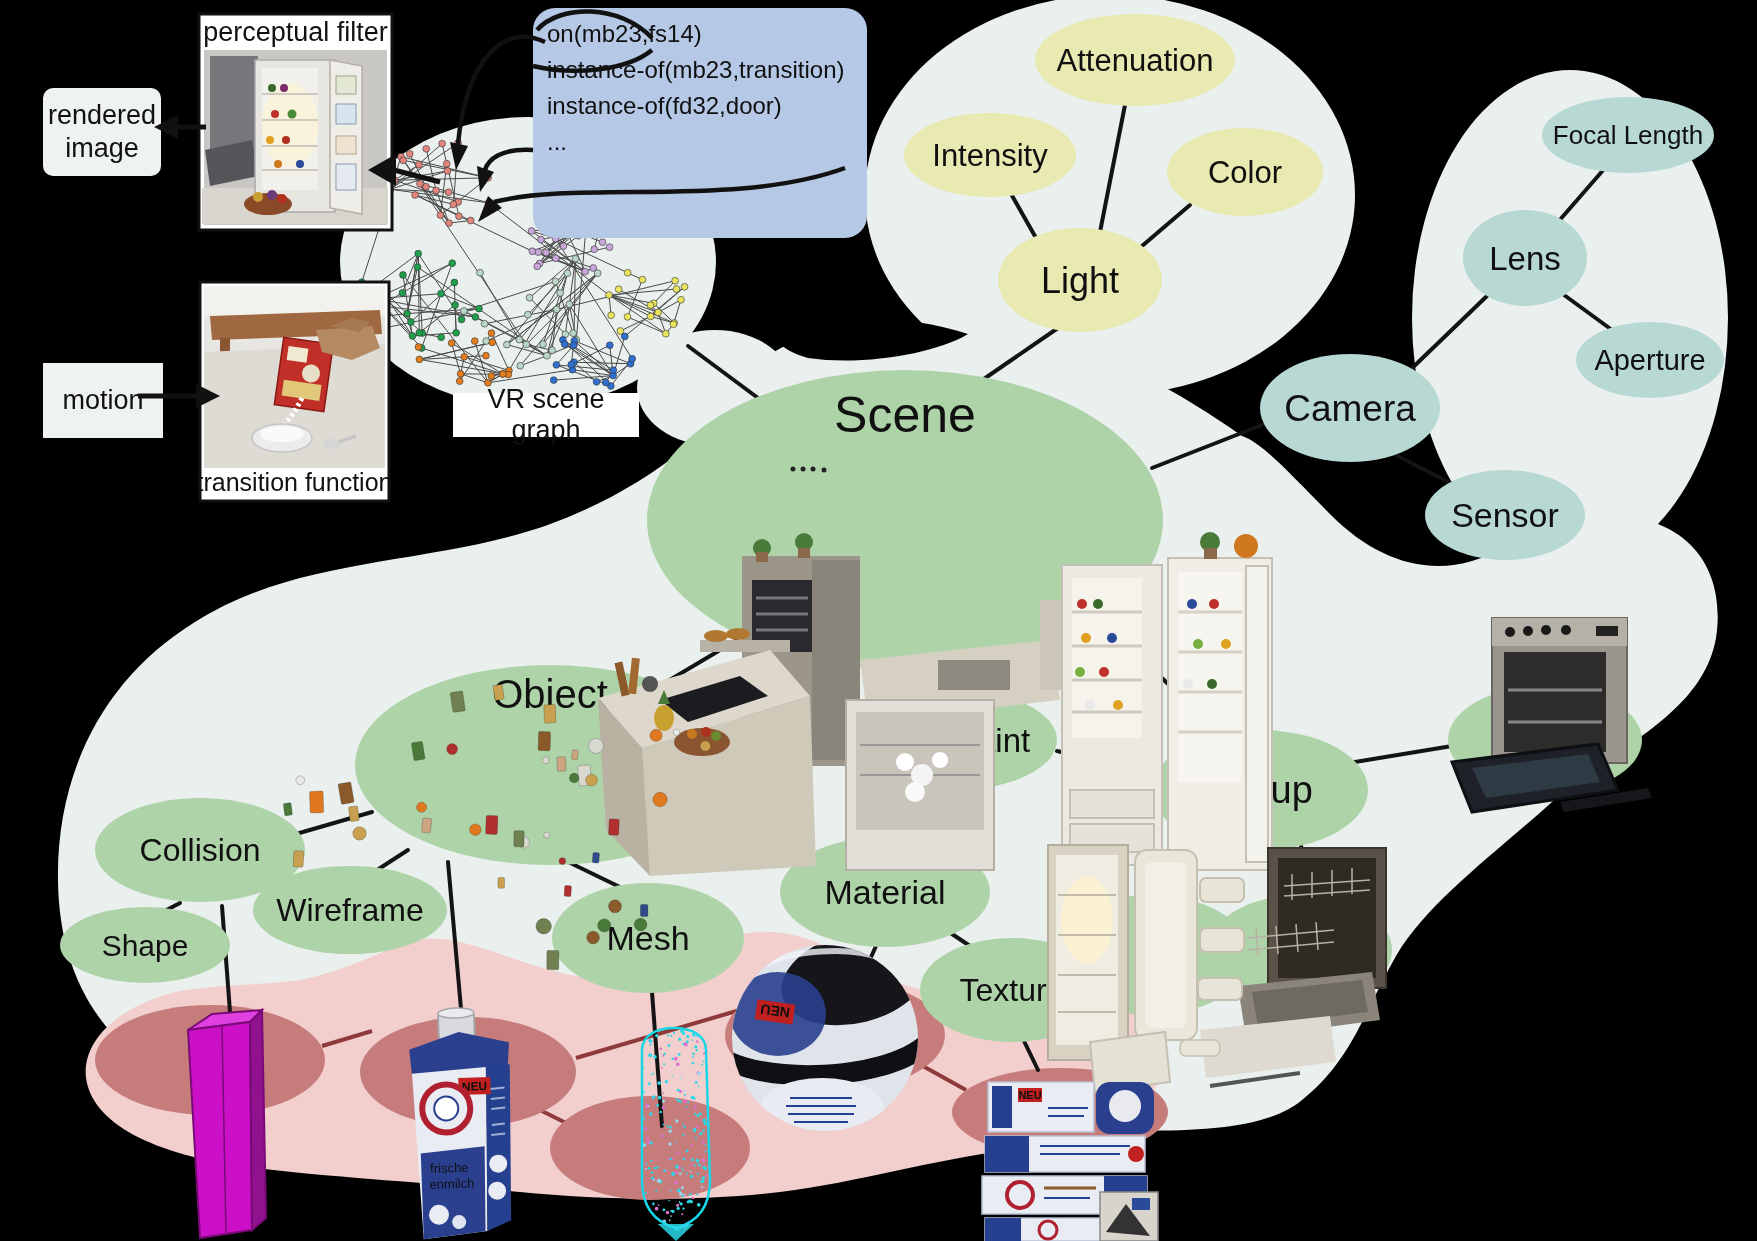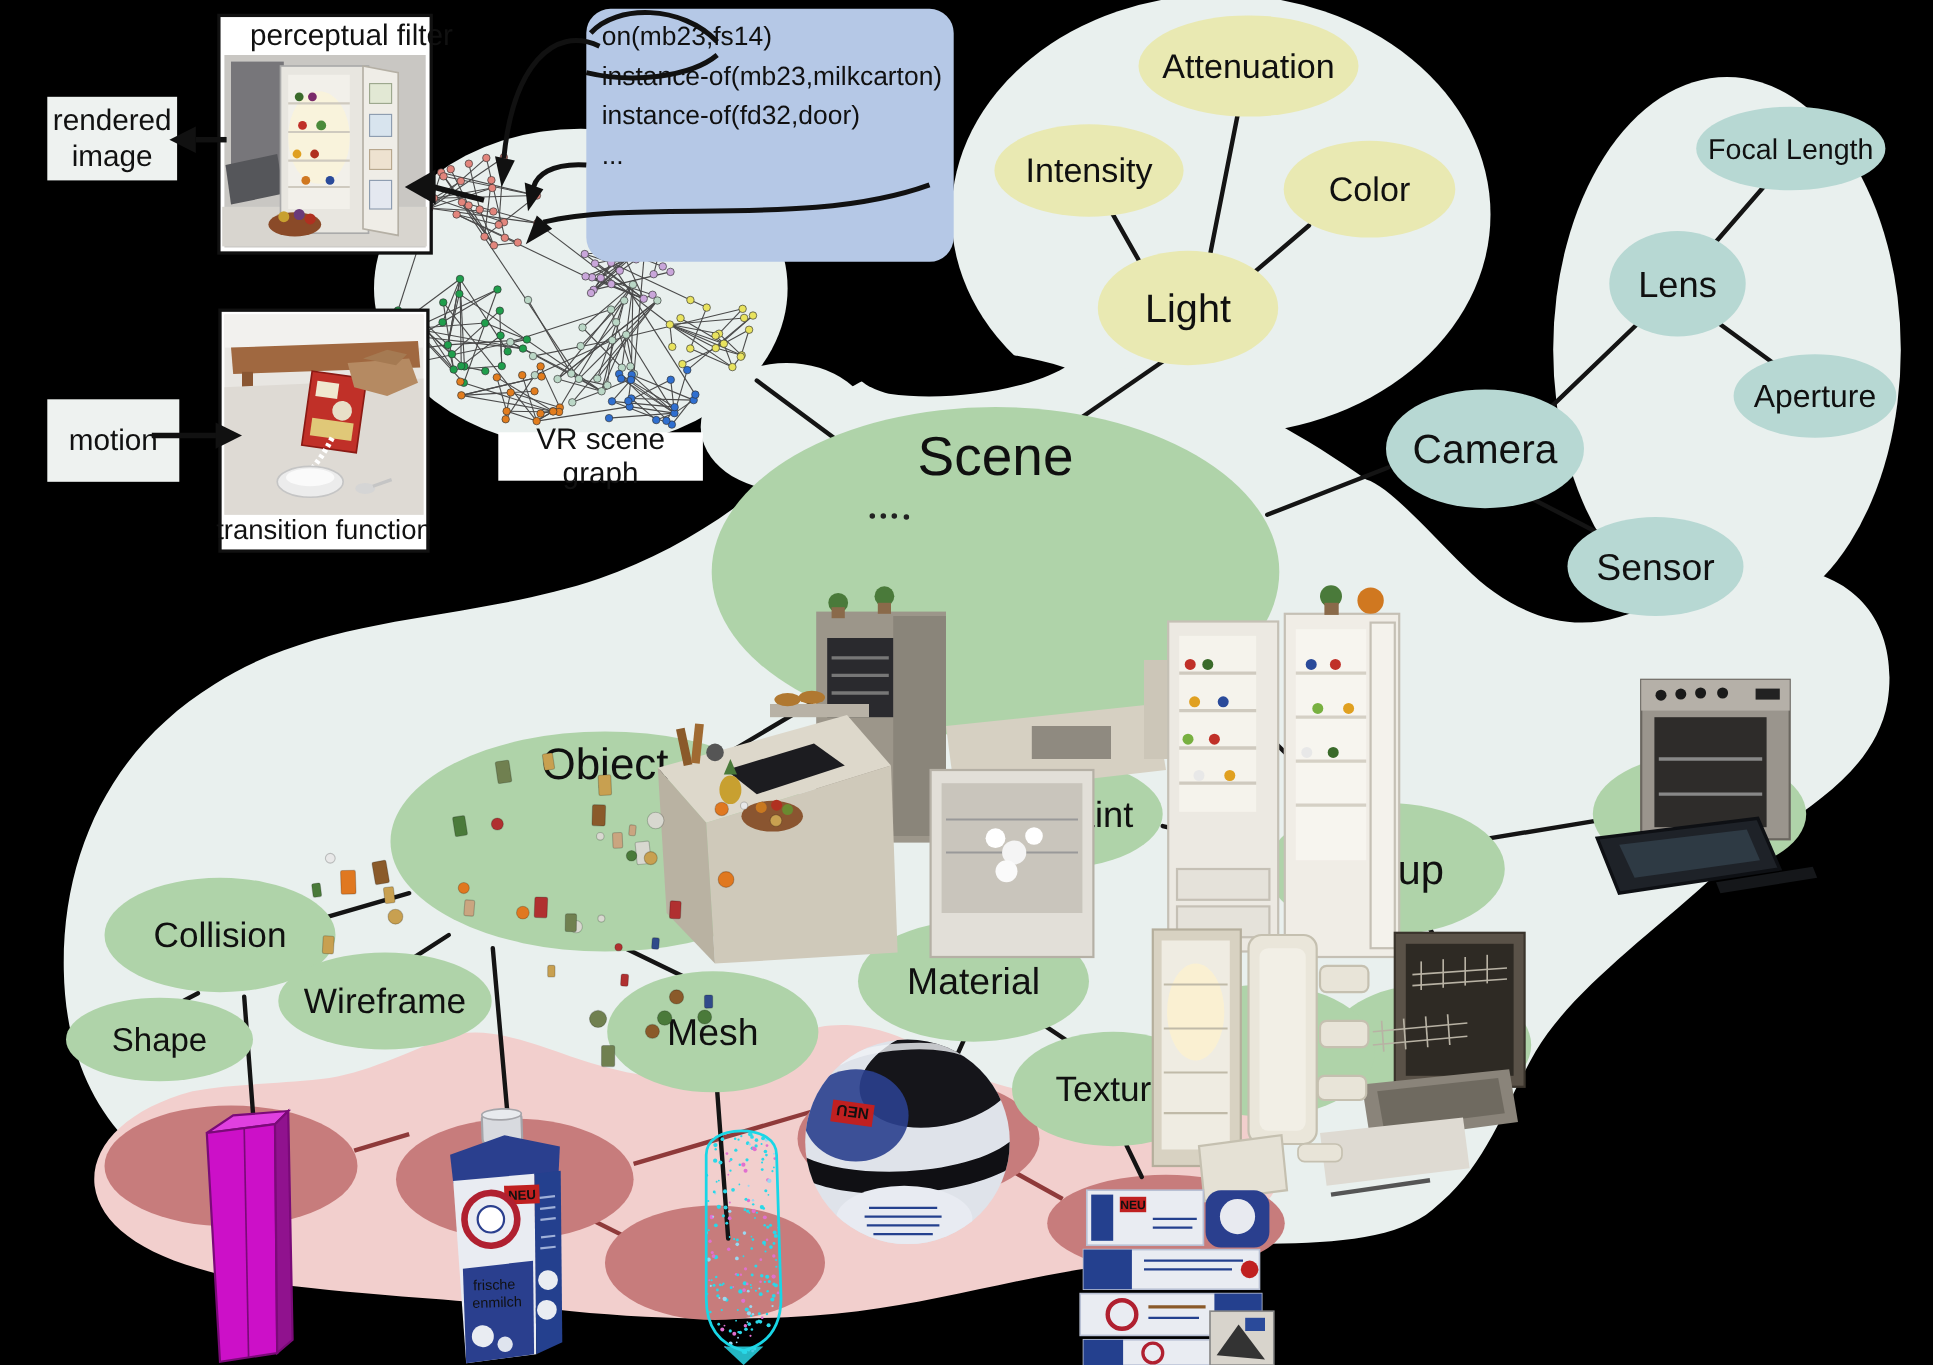--- a/index.html
+++ b/index.html
@@ -1062,28 +1062,28 @@
         <polygon points="330,326 352,318 370,322 360,332" fill="#a57a52"></polygon>
         <path d="M 302,398 C 296,410 290,418 284,426" stroke="#fff" stroke-width="5" fill="none" stroke-dasharray="3,3"></path>
         <ellipse cx="282" cy="438" rx="30" ry="14" fill="#ececec" stroke="#c5c5c5" stroke-width="1.5"></ellipse>
         <ellipse cx="282" cy="434" rx="22" ry="8" fill="#fafafa"></ellipse>
         <ellipse cx="332" cy="444" rx="9" ry="5" fill="#d5d5d5"></ellipse>
         <line x1="339" y1="442" x2="356" y2="436" stroke="#c5c5c5" stroke-width="3"></line>
       </g>
     </g>
   </svg>
 
-  <div class="labelbox" style="left:43px;top:88px;width:118px;height:76px;font-size:27px;line-height:33px;">rendered image</div>
-  <div class="framelabel" style="left:202px;top:16px;width:187px;height:33px;font-size:27px;padding-left:24px;">perceptual filter</div>
+  <div class="labelbox" style="left:43px;top:88px;width:118px;height:88px;font-size:27px;line-height:33px;border-radius:10px;">rendered image</div>
+  <div class="framelabel" style="left:202px;top:16px;width:187px;height:33px;font-size:27px;">perceptual filter</div>
   <div class="labelbox" style="left:43px;top:363px;width:120px;height:75px;font-size:27px;">motion</div>
   <div class="framelabel" style="left:203px;top:466px;width:183px;height:32px;font-size:25px;">transition function</div>
   <div class="labelbox" style="left:453px;top:393px;width:186px;height:44px;font-size:27px;background:#fff;">VR scene graph</div>
   <div id="pred-box">
       <div class="pline"><span>on(</span><span class="bd">mb23</span><span>,</span><span class="bd">fs14</span><span>)</span></div>
-      <div class="pline"><span>instance-of(</span><span class="bd">mb23</span><span>,milkcarton)</span></div>
+      <div class="pline"><span>instance-of(</span><span class="bd">mb23</span><span>,transition)</span></div>
       <div class="pline"><span>instance-of(</span><span class="bd">fd32</span><span>,door)</span></div>
       <div class="pline"><span>...</span></div>
     </div>
 
   <svg class="layer" id="fg-svg" style="pointer-events:none;">
     <g stroke="#111" stroke-width="5" fill="none">
       <line x1="178" y1="127" x2="206" y2="127"></line>
       <line x1="138" y1="396" x2="198" y2="396"></line>
       <line x1="394" y1="170" x2="440" y2="182"></line>
     </g>

